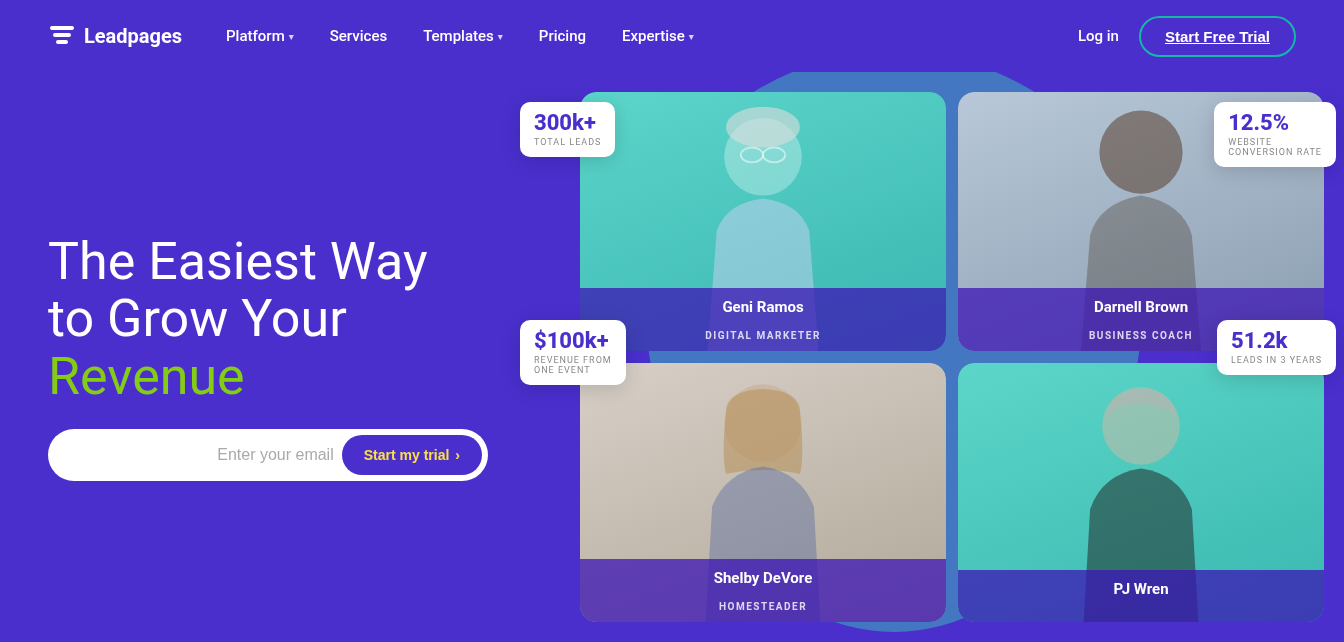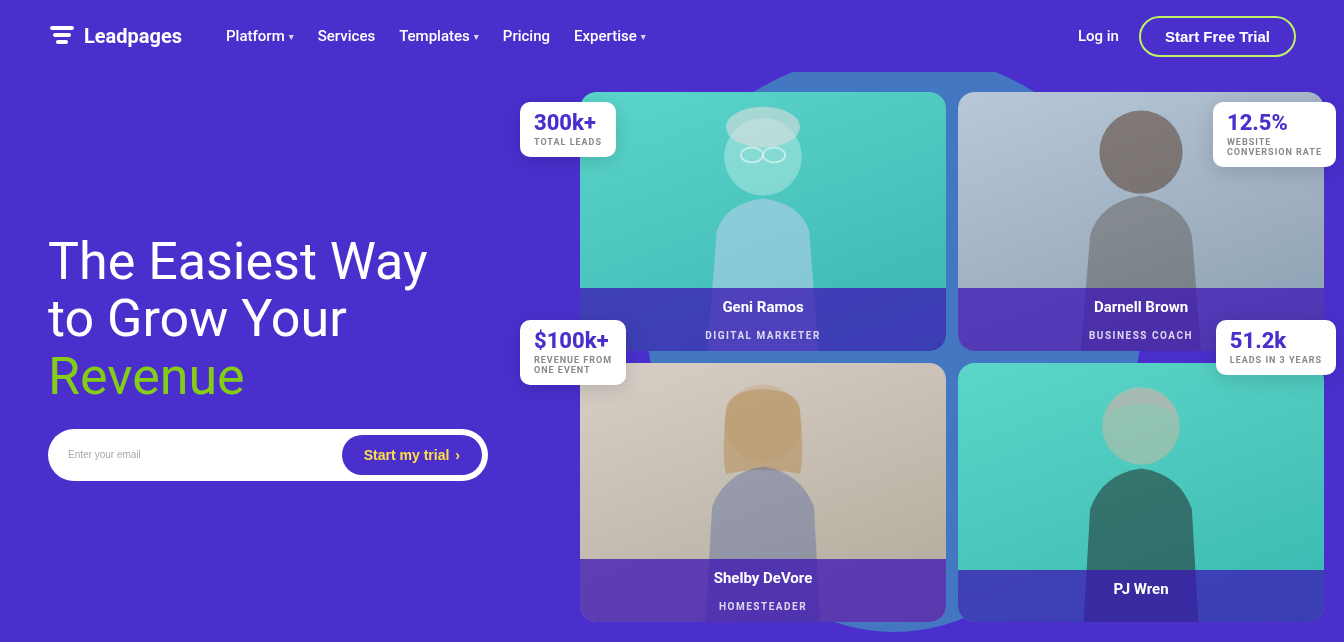--- a/index.html
+++ b/index.html
@@ -37,21 +37,21 @@
       font-weight: 700;
       text-decoration: none;
     }
     .logo-icon {
       width: 28px;
       height: 28px;
     }
     .nav-links {
       display: flex;
       align-items: center;
-      gap: 0;
+      gap: 12px;
     }
     .nav-item {
       color: white;
       font-size: 15px;
       font-weight: 500;
       padding: 8px 12px;
       cursor: pointer;
       display: flex;
       align-items: center;
       gap: 4px;
@@ -69,26 +69,27 @@
     }
     .login-link {
       color: white;
       font-size: 15px;
       font-weight: 500;
       cursor: pointer;
     }
     .cta-btn {
       background: transparent;
       color: white;
-      border: 2px solid #bef264;
+      border: 2px solid #14b8a6;
       border-radius: 50px;
       padding: 10px 24px;
       font-size: 15px;
       font-weight: 600;
       cursor: pointer;
+      text-decoration: underline;
     }
 
     
     .hero {
       position: relative;
       display: flex;
       height: calc(642px - 72px);
       background: #4a2fcd;
       overflow: hidden;
     }
@@ -142,23 +143,24 @@
       background: white;
       border-radius: 50px;
       padding: 6px 6px 6px 20px;
       max-width: 440px;
       gap: 8px;
     }
     .email-input {
       flex: 1;
       border: none;
       outline: none;
-      font-size: 10px;
+      font-size: 16px;
       color: #ec4899;
       background: transparent;
+      text-align: right;
     }
     .email-input::placeholder { color: #aaa; }
     .trial-btn {
       background: #4a2fcd;
       color: #fde047;
       border: none;
       border-radius: 50px;
       padding: 12px 22px;
       font-size: 14px;
       font-weight: 600;
@@ -233,21 +235,21 @@
       z-index: 5;
     }
     .stat-value {
       font-size: 22px;
       font-weight: 800;
       color: #4a2fcd;
       line-height: 1;
     }
     .stat-label {
       font-size: 9px;
-      font-weight: 700;
+      font-weight: 400;
       color: #888;
       letter-spacing: 1px;
       text-transform: uppercase;
       margin-top: 3px;
     }
 
     .badge-300k {
       top: 30px;
       left: -20px;
     }

